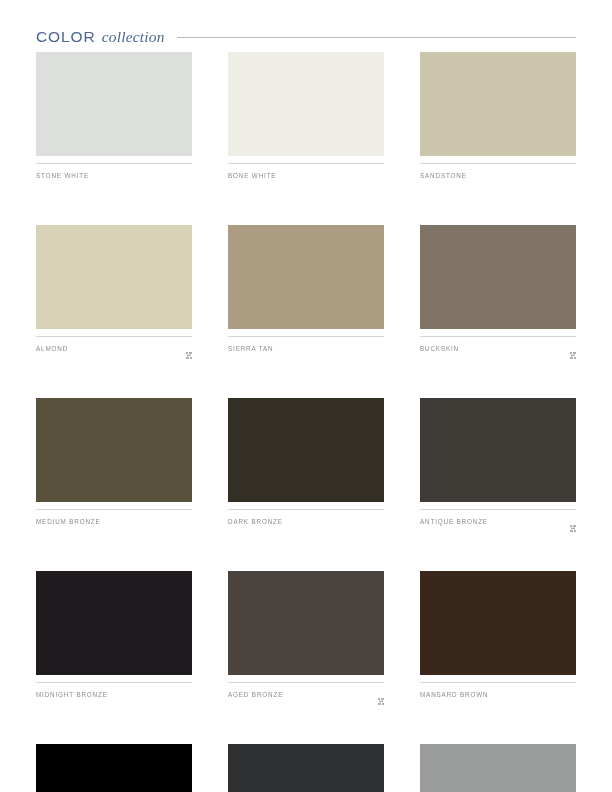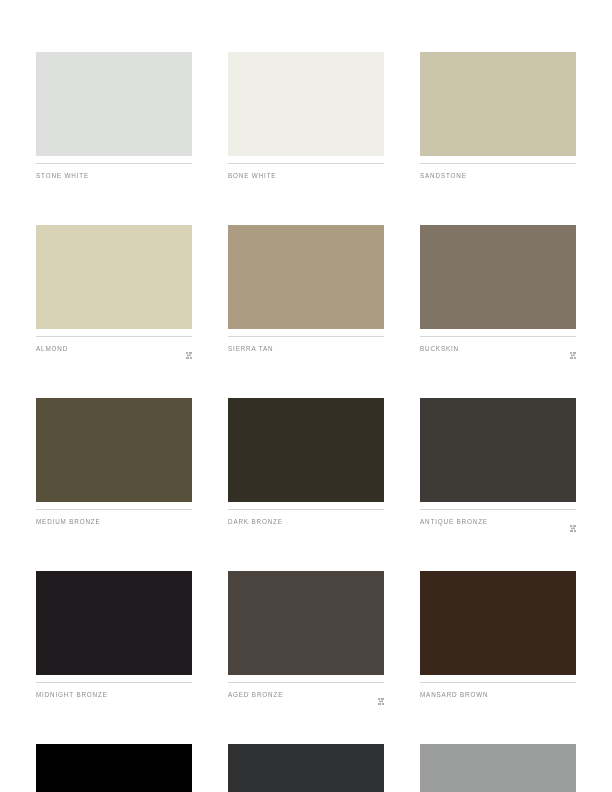--- a/index.html
+++ b/index.html
@@ -109,20 +109,25 @@
   }
   .swatch-badge.is-hidden {
     visibility: hidden;
   }
 </style>
 </head>
 <body>
 
 <div class="page">
 
+  <div class="header">
+    <span class="header-title">COLOR</span>
+    <span class="header-title-em">collection</span>
+    <span class="header-rule"></span>
+  </div>
 
   <div class="grid">
       <div class="swatch-cell">
         <div class="swatch-chip" style="background: rgb(220, 223, 219);"></div>
         <div class="swatch-label-row">
           <span class="swatch-name">STONE WHITE</span>
           <span class="swatch-badge is-hidden"><svg viewBox="0 0 6 7" width="6" height="7" xmlns="http://www.w3.org/2000/svg">
               <rect x="0" y="0" width="2" height="2" fill="#9a9a9a"></rect>
               <rect x="3" y="0" width="3" height="2" fill="#9a9a9a"></rect>
               <rect x="1" y="2.6" width="4" height="1.6" fill="#9a9a9a"></rect>

